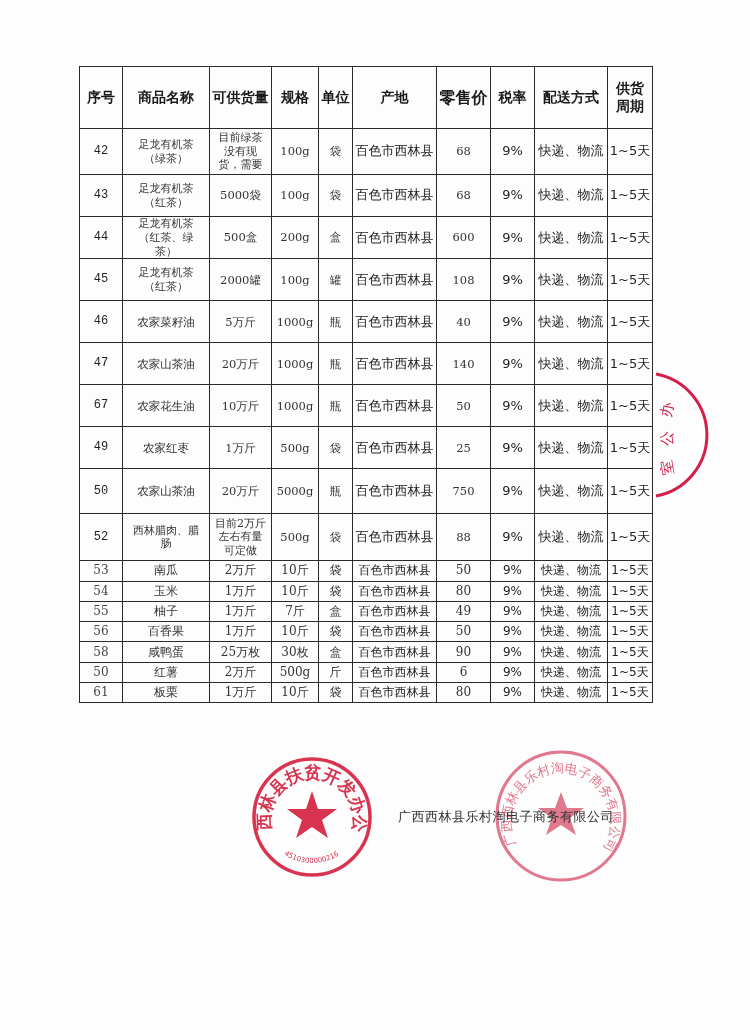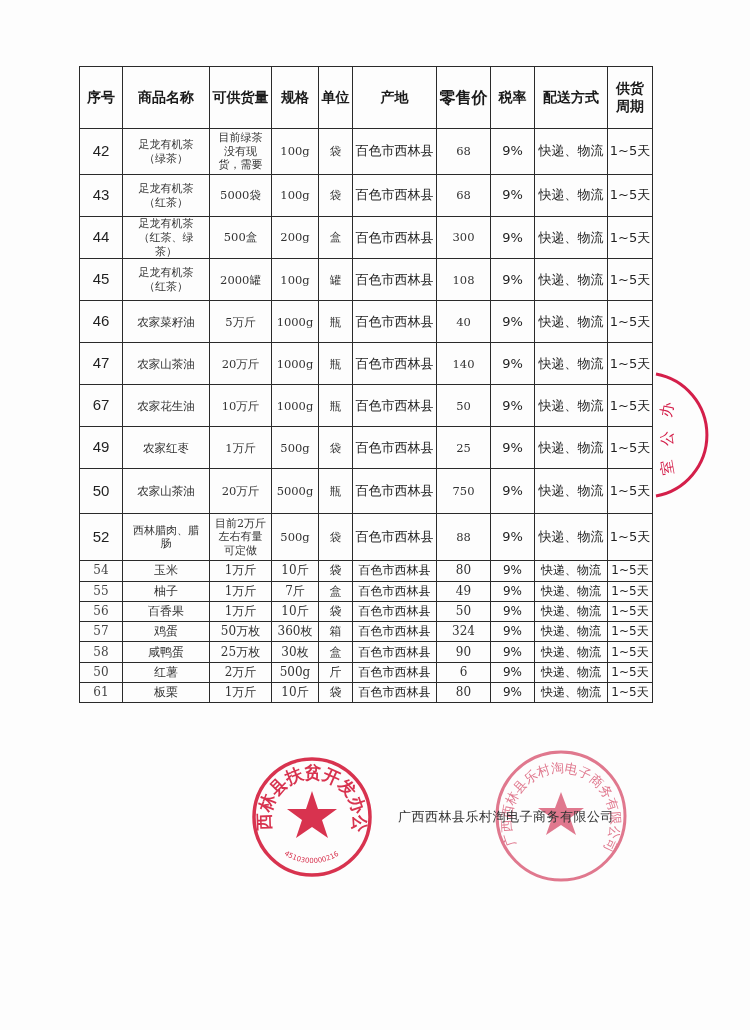--- a/index.html
+++ b/index.html
@@ -6,21 +6,21 @@
   body { width:750px; height:1030px; background:#ffffff; position:relative; overflow:hidden;
          font-family:"DejaVu Serif","Liberation Serif",serif; color:#222; }
   .sheet { position:absolute; left:0; top:0; width:750px; height:1030px; background:#fdfdfd; }
   table.goods { position:absolute; left:79px; top:66px; border-collapse:collapse; table-layout:fixed; }
   table.goods td, table.goods th { border:1.5px solid #2a2a2a; padding:0; text-align:center; vertical-align:middle;
          font-weight:normal; overflow:hidden; line-height:1.25; }
   th { font-family:"DejaVu Sans","Liberation Sans",sans-serif; font-size:14px; font-weight:bold !important; color:#1a1a1a; }
   th.small { font-size:16px; }
   td { font-size:11.5px; color:#333; }
   td.sans { font-family:"DejaVu Sans","Liberation Sans",sans-serif; font-size:13px; color:#1f1f1f; }
-  td.seq { font-family:Liberation Sans, sans-serif; font-size:15px; color:#1f1f1f; }
+  td.seq { font-family:Liberation Mono, monospace; font-size:12px; color:#1f1f1f; }
   td.seq.serif { font-family:"DejaVu Serif","Liberation Serif",serif; font-size:12px; color:#444; }
   td.wrap { font-size:11px; line-height:1.3; }
   tr.hdr { height:62px; }
   tr.rsmall { height:20.3px; }
   tr.rsmall td { font-size:12px; }
   tr.rsmall td.sans { font-size:12px; }
   .stamp { position:absolute; border-radius:50%; }
   .stamp svg { display:block; }
   .company { position:absolute; left:398px; top:808px; font-size:13px; color:#333;
              font-family:"DejaVu Serif","Liberation Serif",serif; letter-spacing:0.5px; }
@@ -82,21 +82,21 @@
           <td class="sans">快递、物流</td>
           <td class="sans">1~5天</td>
         </tr>
         <tr style="height: 42px;">
           <td class="seq">44</td>
           <td class="wrap"><span>足龙有机茶</span><br><span>（红茶、绿</span><br><span>茶）</span></td>
           <td>500盒</td>
           <td>200g</td>
           <td>盒</td>
           <td class="sans">百色市西林县</td>
-          <td>300</td>
+          <td>600</td>
           <td class="sans">9%</td>
           <td class="sans">快递、物流</td>
           <td class="sans">1~5天</td>
         </tr>
         <tr style="height: 42px;">
           <td class="seq">45</td>
           <td class="wrap"><span>足龙有机茶</span><br><span>（红茶）</span></td>
           <td>2000罐</td>
           <td>100g</td>
           <td>罐</td>
@@ -172,20 +172,32 @@
           <td class="wrap"><span>目前2万斤</span><br><span>左右有量</span><br><span>可定做</span></td>
           <td>500g</td>
           <td>袋</td>
           <td class="sans">百色市西林县</td>
           <td>88</td>
           <td class="sans">9%</td>
           <td class="sans">快递、物流</td>
           <td class="sans">1~5天</td>
         </tr>
         <tr class="rsmall">
+          <td class="seq serif">53</td>
+          <td>南瓜</td>
+          <td>2万斤</td>
+          <td>10斤</td>
+          <td>袋</td>
+          <td class="sans">百色市西林县</td>
+          <td>50</td>
+          <td class="sans">9%</td>
+          <td class="sans">快递、物流</td>
+          <td class="sans">1~5天</td>
+        </tr>
+        <tr class="rsmall">
           <td class="seq serif">54</td>
           <td>玉米</td>
           <td>1万斤</td>
           <td>10斤</td>
           <td>袋</td>
           <td class="sans">百色市西林县</td>
           <td>80</td>
           <td class="sans">9%</td>
           <td class="sans">快递、物流</td>
           <td class="sans">1~5天</td>
@@ -203,32 +215,20 @@
           <td class="sans">1~5天</td>
         </tr>
         <tr class="rsmall">
           <td class="seq serif">56</td>
           <td>百香果</td>
           <td>1万斤</td>
           <td>10斤</td>
           <td>袋</td>
           <td class="sans">百色市西林县</td>
           <td>50</td>
-          <td class="sans">9%</td>
-          <td class="sans">快递、物流</td>
-          <td class="sans">1~5天</td>
-        </tr>
-        <tr class="rsmall">
-          <td class="seq serif">57</td>
-          <td>鸡蛋</td>
-          <td>50万枚</td>
-          <td>360枚</td>
-          <td>箱</td>
-          <td class="sans">百色市西林县</td>
-          <td>324</td>
           <td class="sans">9%</td>
           <td class="sans">快递、物流</td>
           <td class="sans">1~5天</td>
         </tr>
         <tr class="rsmall">
           <td class="seq serif">58</td>
           <td>咸鸭蛋</td>
           <td>25万枚</td>
           <td>30枚</td>
           <td>盒</td>

